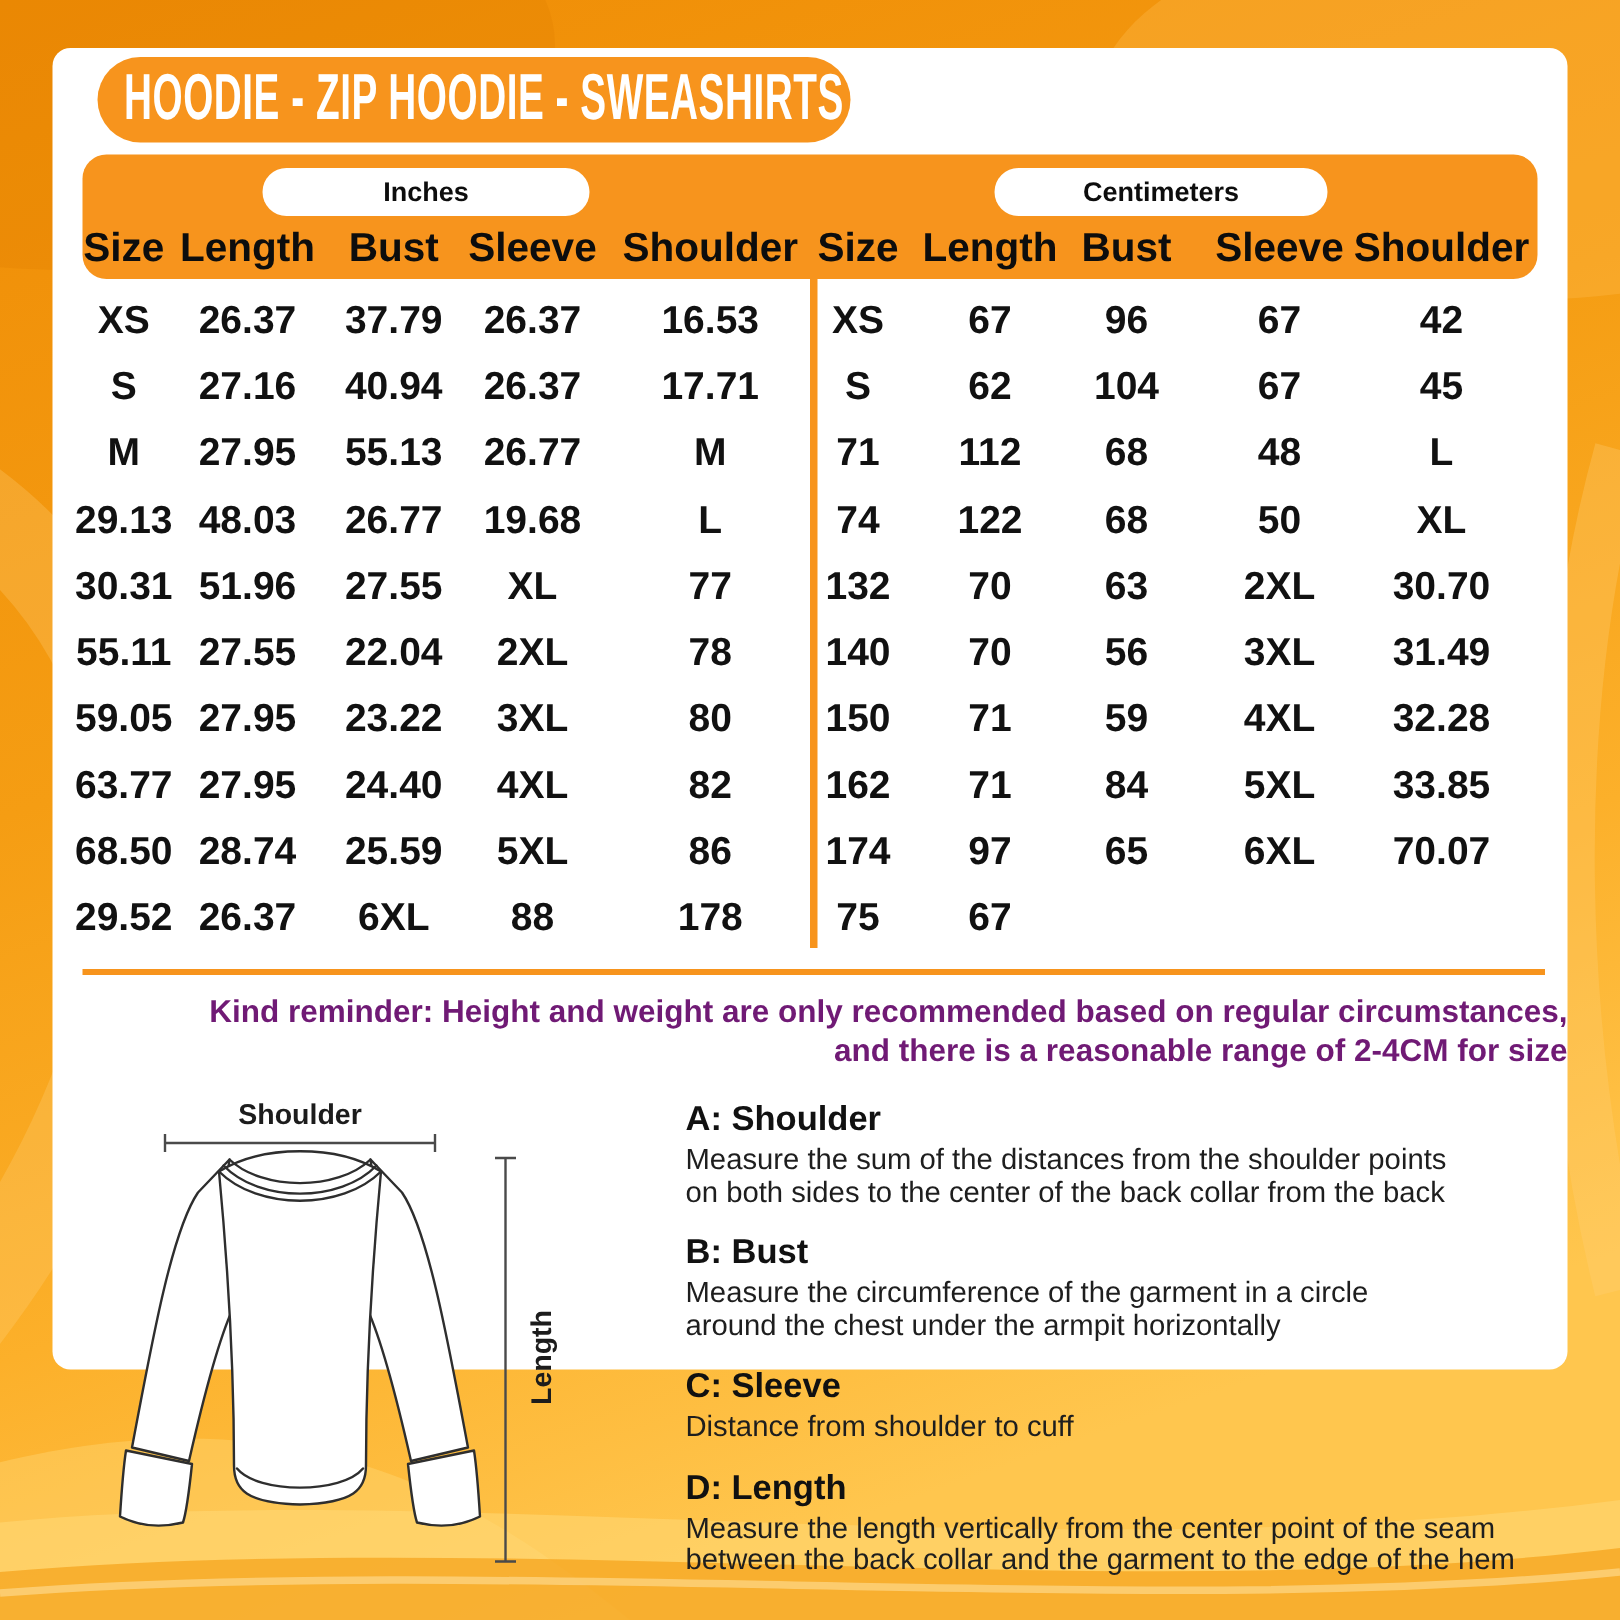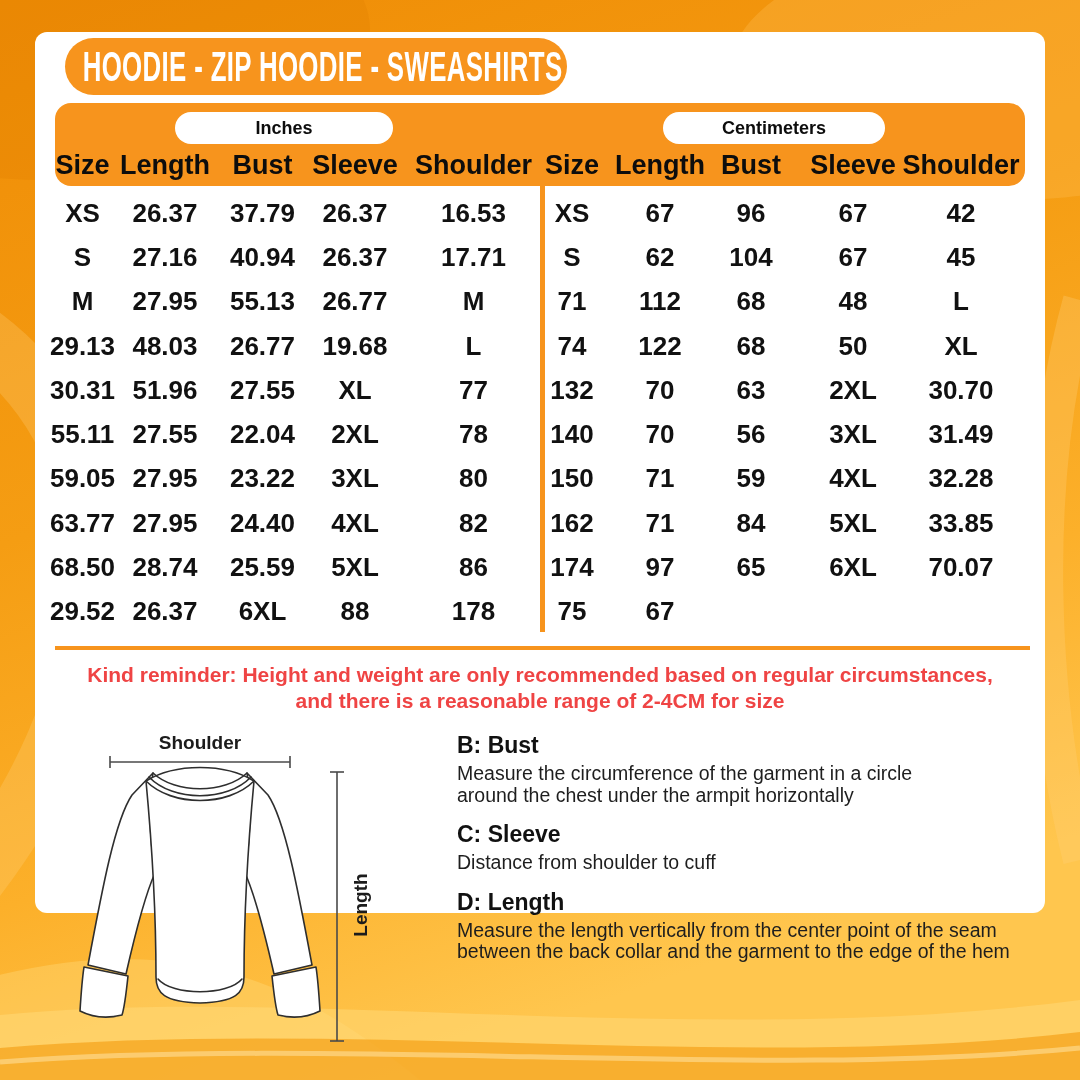--- a/index.html
+++ b/index.html
@@ -58,22 +58,22 @@
   .vdivider{
     position:absolute;left:505px;top:154px;width:5px;height:446px;
     background:#F7941D;
   }
   .hdivider{
     position:absolute;left:20px;top:614px;width:975px;height:4px;
     background:#F7941D;
   }
   
   .reminder{
-    position:absolute;left:0;top:630px;width:1010px;text-align:center;
-    font-size:21px;font-weight:700;color:#ef4444;line-height:26px;
+    position:absolute;left:0;top:630px;width:1010px;text-align:right;
+    font-size:21px;font-weight:700;color:#701a75;line-height:26px;
   }
   
   .diagram{position:absolute;left:25px;top:683px;}
   .measure-text{font-family:"Liberation Sans",sans-serif;font-size:19px;font-weight:600;fill:#1c1c1c;}
   
   .guide-list{position:absolute;left:422px;top:700px;width:575px;}
   .guide-item{margin-bottom:15px;}
   .guide-heading{font-size:23px;font-weight:700;color:#111111;margin-bottom:4px;}
   .guide-line{font-size:19.5px;font-weight:400;color:#1e1e1e;line-height:21.5px;}
 </style>
@@ -259,20 +259,25 @@
     <g stroke="#4a4a4a" stroke-width="1.6">
       <line x1="277" y1="57" x2="277" y2="326"></line>
       <line x1="270" y1="57" x2="284" y2="57"></line>
       <line x1="270" y1="326" x2="284" y2="326"></line>
     </g>
     <text class="measure-text" x="307" y="190" text-anchor="middle" transform="rotate(-90 307 190)">Length</text>
   </svg>
 
   <div class="guide-list" id="guide-list">
       <div class="guide-item">
+        <div class="guide-heading">A: Shoulder</div>
+        <div class="guide-line">Measure the sum of the distances from the shoulder points</div>
+        <div class="guide-line">on both sides to the center of the back collar from the back</div>
+      </div>
+      <div class="guide-item">
         <div class="guide-heading">B: Bust</div>
         <div class="guide-line">Measure the circumference of the garment in a circle</div>
         <div class="guide-line">around the chest under the armpit horizontally</div>
       </div>
       <div class="guide-item">
         <div class="guide-heading">C: Sleeve</div>
         <div class="guide-line">Distance from shoulder to cuff</div>
       </div>
       <div class="guide-item">
         <div class="guide-heading">D: Length</div>

